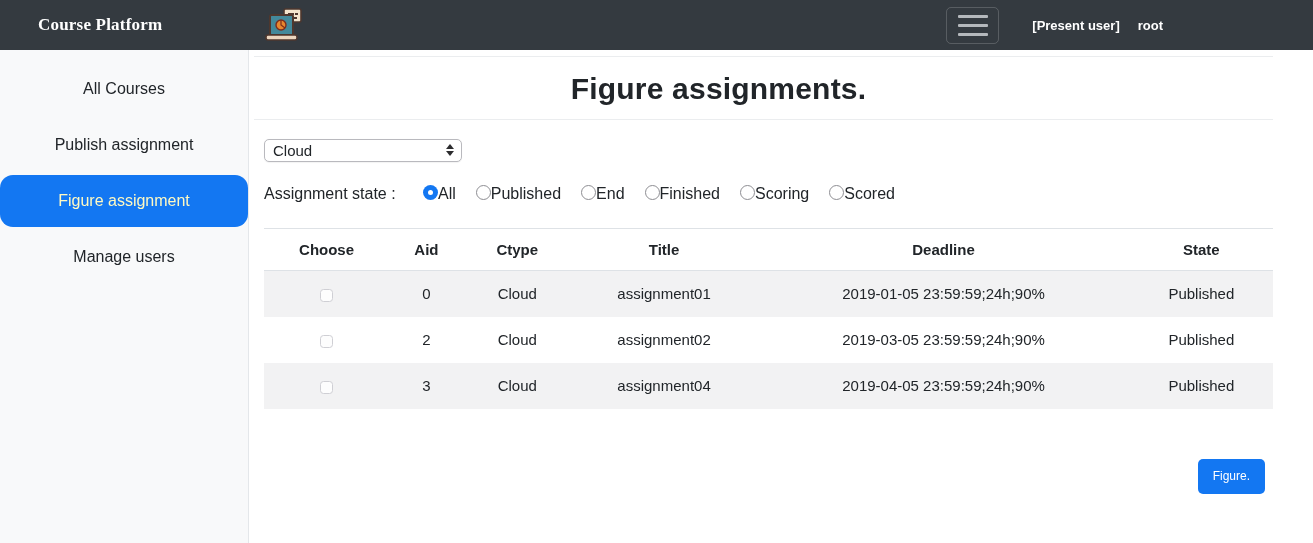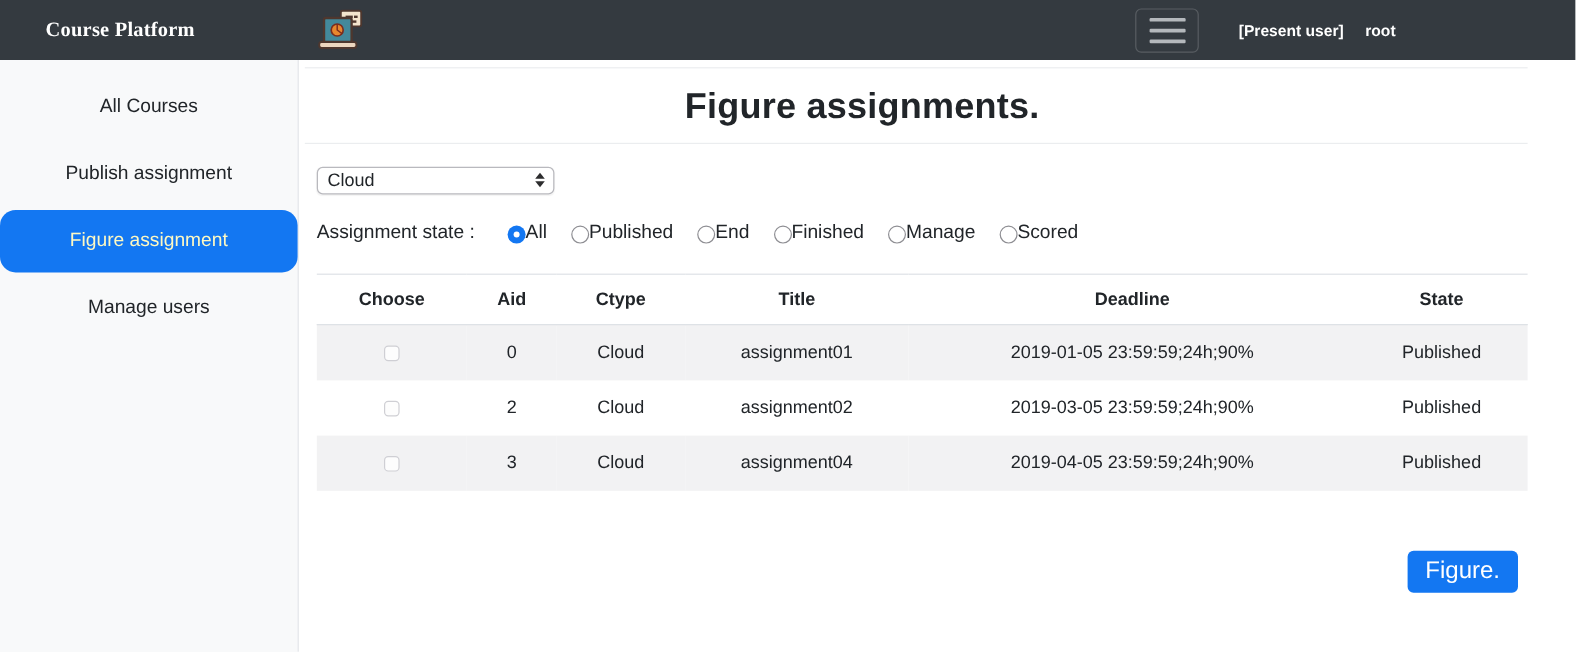--- a/index.html
+++ b/index.html
@@ -92,21 +92,21 @@
     font-size: 15px;
     cursor: pointer;
     box-shadow: 0 0.5px 1px rgba(0,0,0,0.05);
   }
   .spinner { position: absolute; right: 7px; top: 50%; transform: translateY(-50%);
     display: flex; flex-direction: column; gap: 2px; }
   .spinner .up { width: 0; height: 0; border-left: 4px solid transparent; border-right: 4px solid transparent; border-bottom: 5px solid #2c2c2e; }
   .spinner .down { width: 0; height: 0; border-left: 4px solid transparent; border-right: 4px solid transparent; border-top: 5px solid #2c2c2e; }
 
   
-  .radio-opt { display: inline-flex; align-items: flex-end; margin-right: 20px; font-size: 16px; cursor: pointer; }
+  .radio-opt { display: inline-flex; align-items: flex-start; margin-right: 20px; font-size: 16px; cursor: pointer; }
   .radio { width: 15px; height: 15px; border-radius: 50%; flex: 0 0 auto; }
   .radio.off { border: 1.5px solid #8e8e93; background: #fff; }
   .radio.on { background: #1377f2; position: relative; }
   .radio.on::after {
     content: ""; position: absolute; left: 5px; top: 5px;
     width: 5px; height: 5px; border-radius: 50%; background: #fff;
   }
 
   
   .asg-table {
@@ -130,21 +130,21 @@
     display: inline-block; width: 13px; height: 13px;
     border: 1px solid #cfcfd4; border-radius: 3.5px; background: #fdfdfd;
     cursor: pointer; vertical-align: middle;
   }
 
   
   .button-row { display: flex; justify-content: flex-end; margin-top: 50px; padding-right: 8px; }
   .figure-btn {
     background: #1377f2; color: #fff;
     border: none; border-radius: 5px;
-    font-size: 20px; font-family: "Liberation Sans", sans-serif;
+    font-size: 12px; font-family: "Liberation Sans", sans-serif;
     height: 35px; padding: 0 15px;
     cursor: pointer;
   }
 </style>
 </head>
 <body>
 
 <header class="navbar">
   <div class="brand">Course Platform</div>
 
@@ -218,21 +218,21 @@
         <label class="radio-opt">
           <span class="radio off"></span>
           <span>End</span>
         </label>
         <label class="radio-opt">
           <span class="radio off"></span>
           <span>Finished</span>
         </label>
         <label class="radio-opt">
           <span class="radio off"></span>
-          <span>Manage</span>
+          <span>Scoring</span>
         </label>
         <label class="radio-opt">
           <span class="radio off"></span>
           <span>Scored</span>
         </label>
       </div>
     </div>
 
     <table class="asg-table">
       <thead>

